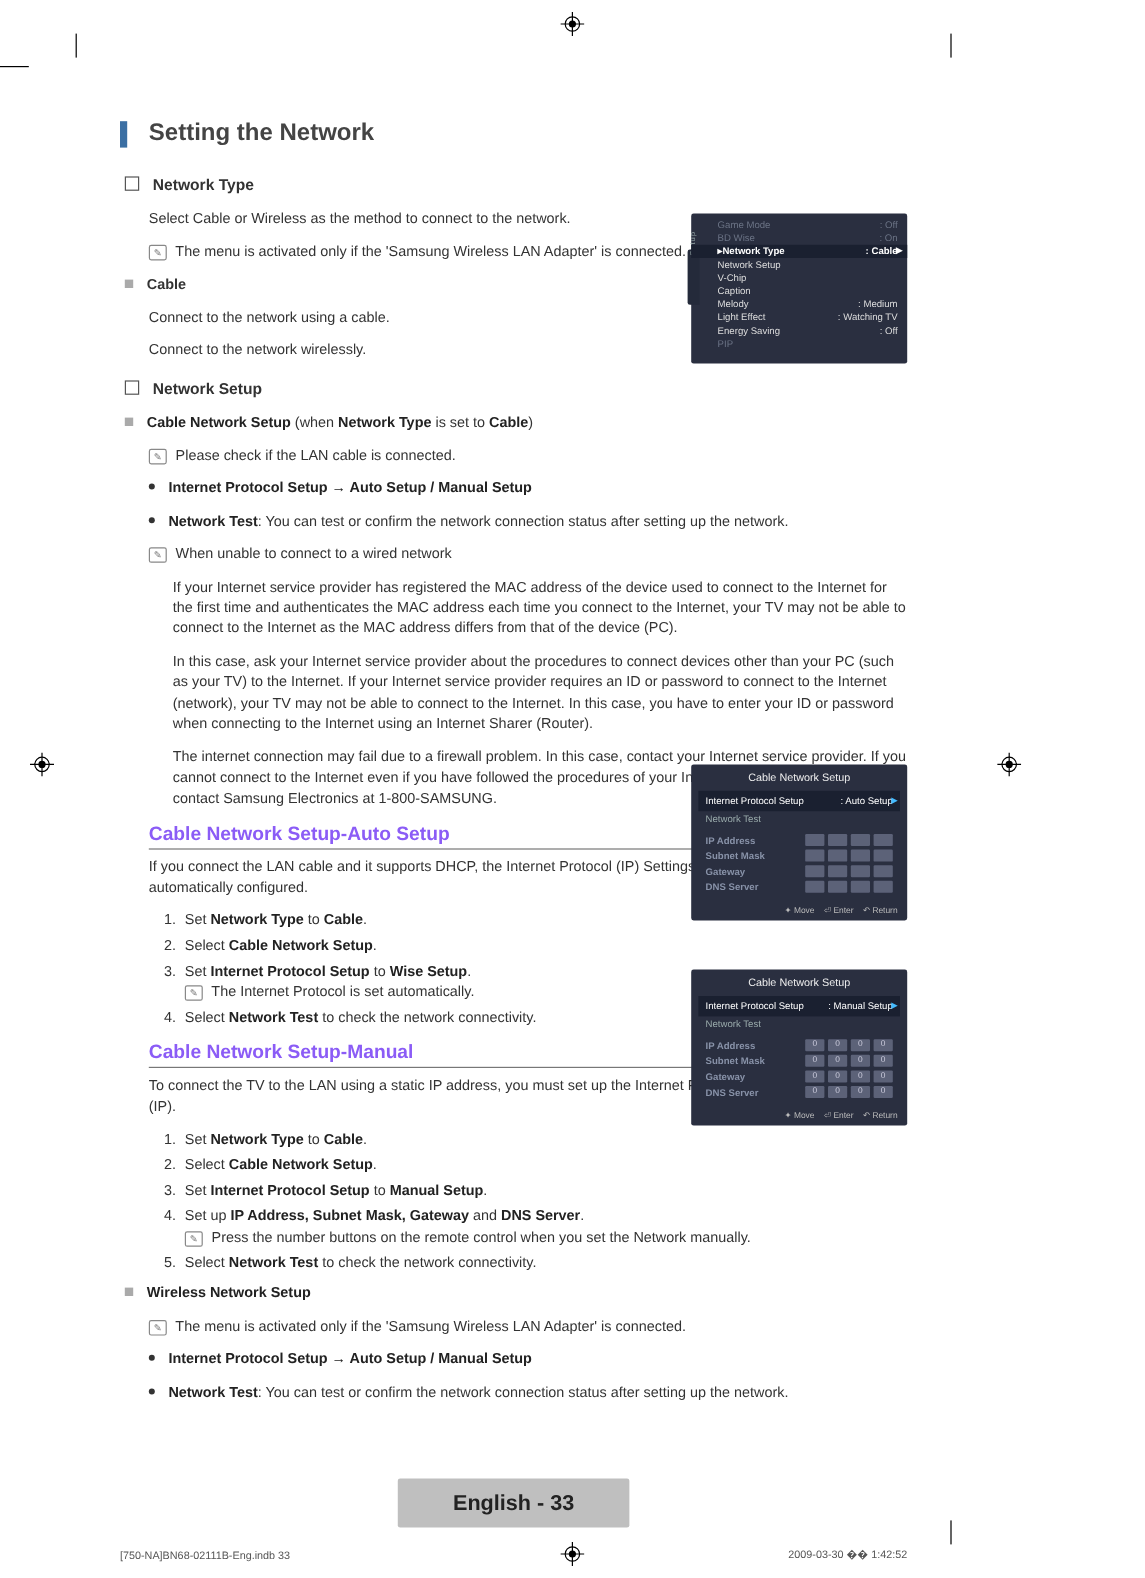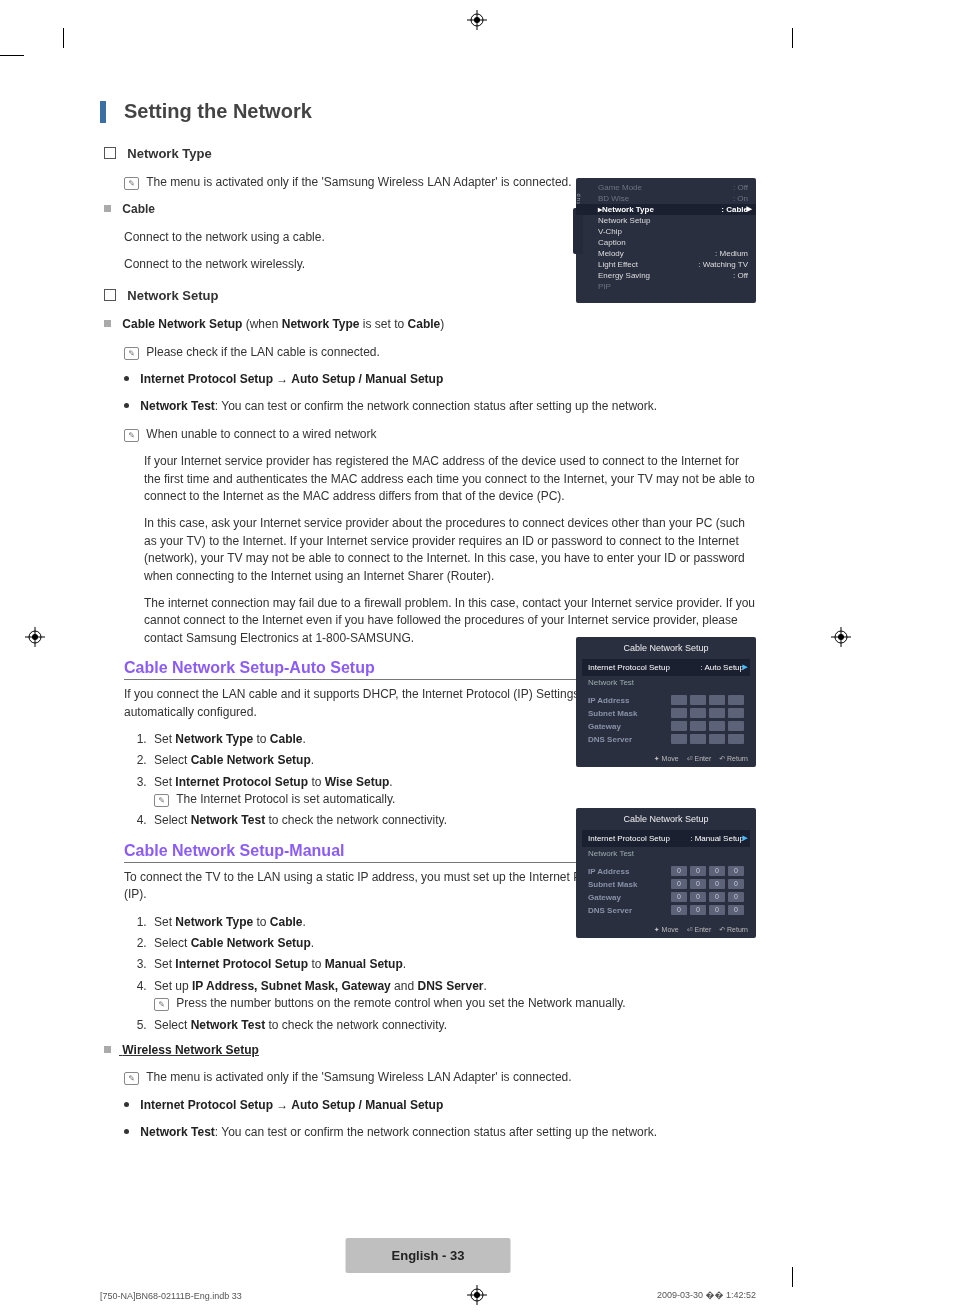--- a/index.html
+++ b/index.html
@@ -58,21 +58,21 @@
 .ip-row { display:flex; justify-content:space-between; align-items:center; margin:3px 0;}
 .ip-label { color:#8892a8; font-size:8px;font-weight:bold;}
 .ip-cells { display:flex; gap:3px;}
 .ip-cell { width:16px; height:10px; background:#5c6278; border-radius:1px;}
 .ip-cell.wnum { background:#5c6278; color:#ccd; font-size:7px; text-align:center; line-height:10px;}
 .panel-foot { position:absolute; bottom:4px; right:8px; color:#bbb; font-size:7px;}
 .panel-foot span { margin-left:6px;}
 
 .footer {
   position:absolute; bottom:42px; left:50%; transform:translateX(-50%);
-  background:#bfbfbf; color:#222; font-size:13px; font-weight:bold;
+  background:#bfbfbf; color:#222; font-size:18px; font-weight:bold;
   padding:10px 46px; border-radius:2px;
 }
 .printfoot-l { position:absolute; bottom:14px; left:100px; font-size:9px; color:#555;}
 .printfoot-r { position:absolute; bottom:14px; right:100px; font-size:9px; color:#555;}
 b { font-weight:bold; color:#222;}
 </style>
 </head>
 <body>
 
 <div class="page">
@@ -116,20 +116,21 @@
 
   <div class="title-bar">
     <div class="title-accent"></div>
     <div class="title">Setting the Network</div>
   </div>
 
   <div class="section indent0">
     <span class="sq"></span>
     <span class="sec-h">Network Type</span>
   </div>
+  <div class="section indent1">Select Cable or Wireless as the method to connect to the network.</div>
   <div class="section indent1">
     <span class="note-icon">✎</span>
     <span>The menu is activated only if the 'Samsung Wireless LAN Adapter' is connected.</span>
   </div>
   <div class="section indent0" style="margin-top:6px;">
     <span class="sq-s"></span>
     <span class="sub-h">Cable</span>
   </div>
   <div class="section indent1">Connect to the network using a cable.</div>
   <div class="section indent1">Connect to the network wirelessly.</div>
@@ -176,21 +177,21 @@
   <div class="section indent1" style="width:500px;">To connect the TV to the LAN using a static IP address, you must set up the Internet Protocol (IP).</div>
   <ol class="num section">
     <li><span>Set </span><b>Network Type</b><span> to </span><b>Cable</b><span>.</span></li>
     <li><span>Select </span><b>Cable Network Setup</b><span>.</span></li>
     <li><span>Set </span><b>Internet Protocol Setup</b><span> to </span><b>Manual Setup</b><span>.</span></li>
     <li><span>Set up </span><b>IP Address, Subnet Mask, Gateway</b><span> and </span><b>DNS Server</b><span>.</span><br>
       <span class="note-icon">✎</span> <span>Press the number buttons on the remote control when you set the Network manually.</span></li>
     <li><span>Select </span><b>Network Test</b><span> to check the network connectivity.</span></li>
   </ol>
 
-  <div class="section indent0" style="margin-top:8px;text-decoration:underline;">
+  <div class="section indent0" style="margin-top:8px;">
     <span class="sq-s"></span>
     <b>Wireless Network Setup</b>
   </div>
   <div class="section indent1">
     <span class="note-icon">✎</span>
     <span>The menu is activated only if the 'Samsung Wireless LAN Adapter' is connected.</span>
   </div>
   <div class="section indent1">
     <span class="bullet"></span>
     <b>Internet Protocol Setup → Auto Setup / Manual Setup</b>

